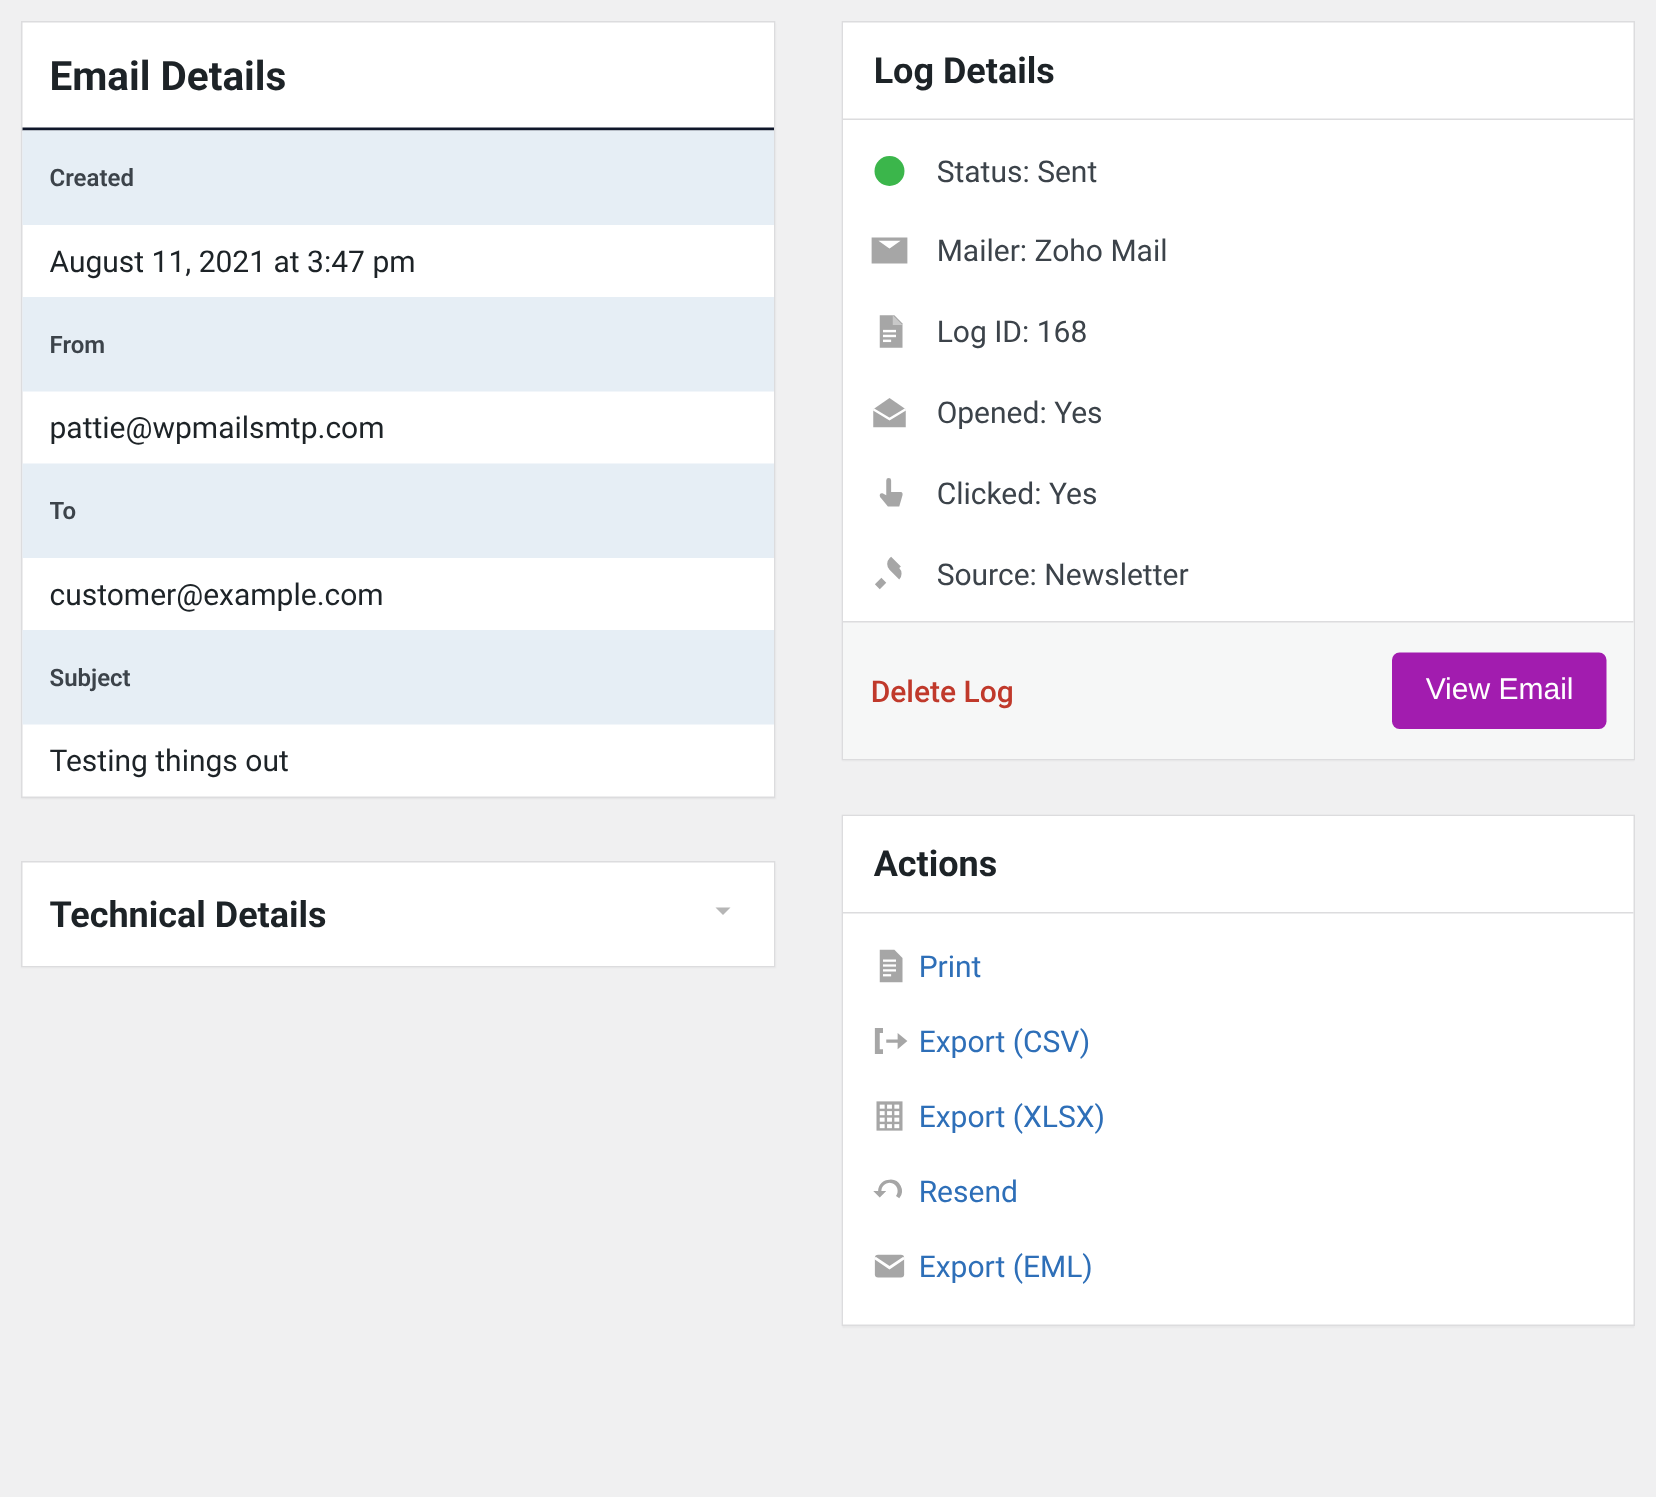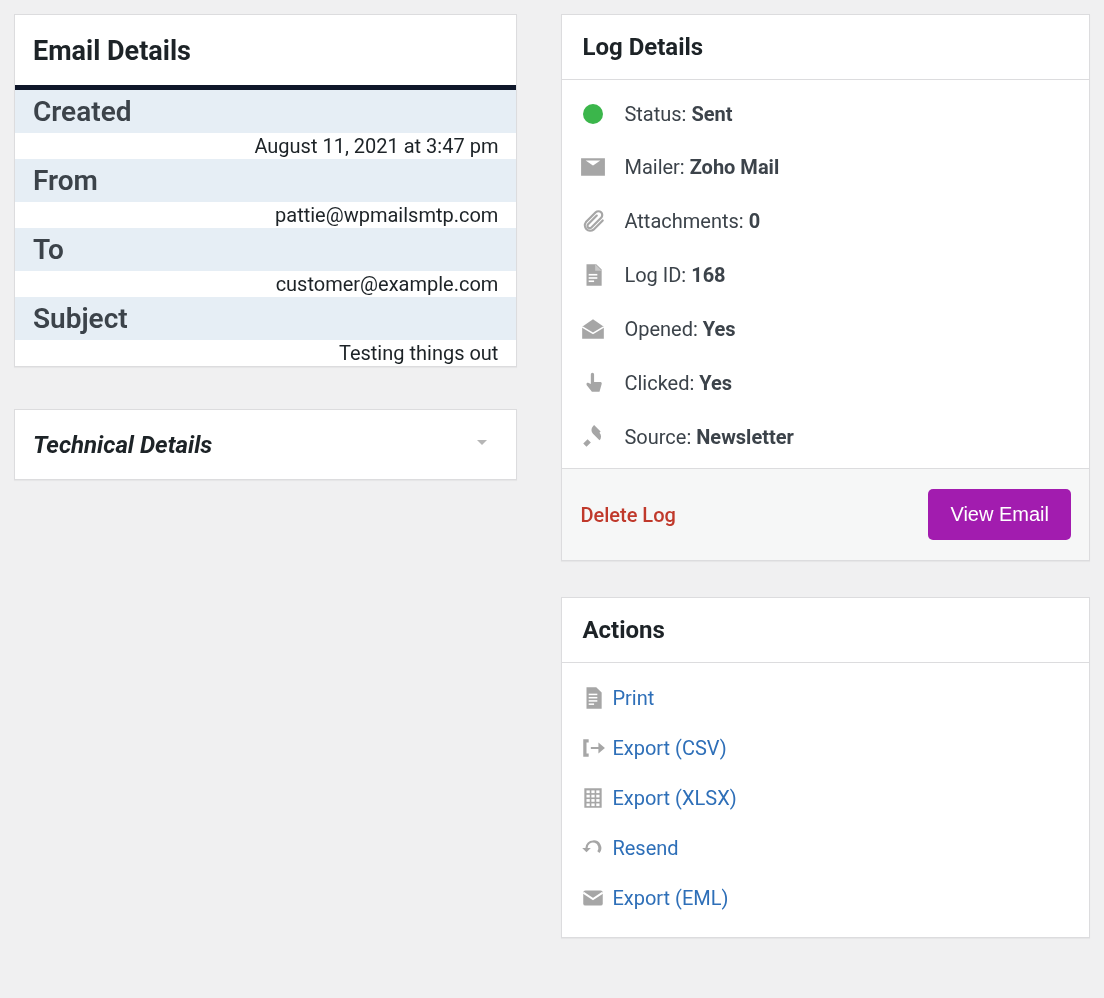--- a/index.html
+++ b/index.html
@@ -16,47 +16,45 @@
   .card {
     background: #fff;
     border: 1px solid #dcdcde;
     box-shadow: 0 1px 1px rgba(0,0,0,0.04);
     margin-bottom: 42px;
   }
   .card-title {
     font-size: 27px;
     font-weight: 700;
     padding: 20px 18px 18px 18px;
-    border-bottom: 5px solid #0f172a;
+    border-bottom: 2px solid #0f172a;
     color: #1d2327;
   }
   .kv-label {
     background: #e6eef5;
-    padding: 5px 18px;
+    padding: 22px 18px;
     font-weight: 600;
     color: #3c434a;
-    font-size: 28px;
+    font-size: 16px;
   }
   .kv-value {
-    padding: 1px 18px;
+    padding: 12px 18px;
     font-size: 20px;
     color: #1d2327;
-    text-align: right;
   }
   .collapsible {
     display: flex;
     justify-content: space-between;
     align-items: center;
     cursor: pointer;
     padding: 20px 22px 20px 18px;
   }
   .collapsible-title {
     font-size: 24px;
     font-weight: 700;
-    font-style: italic;
   }
   .chev { color: #b6b6b6; }
 
   .panel {
     background: #fff;
     border: 1px solid #dcdcde;
     box-shadow: 0 1px 1px rgba(0,0,0,0.04);
     margin-bottom: 36px;
   }
   .panel-title {
@@ -74,21 +72,21 @@
     padding: 14px 10px;
     font-size: 20px;
   }
   .logrow .ic {
     width: 26px;
     display: flex;
     justify-content: center;
     color: #a6a6a6;
   }
   .logrow .txt { color: #3c434a; font-weight: 400; }
-  .logrow .txt b { font-weight: 700; margin-top: 40px; }
+  .logrow .txt b { font-weight: 400; margin-top: 40px; }
   .status-dot {
     width: 20px; height: 20px; border-radius: 50%;
     background: #3bb64b;
   }
   .panel-footer {
     display: flex;
     justify-content: space-between;
     align-items: center;
     padding: 20px 18px;
     border-top: 1px solid #dcdcde;
@@ -184,28 +182,20 @@
         </div>
         <div class="logrow">
           <span class="ic">
               <svg class="i-lg" viewBox="0 0 24 24">
                 <path d="M2 5h20v14H2z M2 5l10 7L22 5" fill="none" stroke="currentColor" stroke-width="2"></path>
                 <path d="M2 5h20v14H2z" fill="currentColor" opacity="0"></path>
                 <path d="M2 5l10 7 10-7v14H2z" fill="currentColor"></path>
               </svg>
             </span>
           <span class="txt"><span>Mailer:</span> <b>Zoho Mail</b></span>
-        </div>
-        <div class="logrow">
-          <span class="ic">
-              <svg class="i-lg" viewBox="0 0 24 24">
-                <path d="M21 11.5l-8.5 8.5a5 5 0 01-7-7l9-9a3.5 3.5 0 015 5l-9 9a2 2 0 01-3-3l8-8" fill="none" stroke="currentColor" stroke-width="2" stroke-linecap="round"></path>
-              </svg>
-            </span>
-          <span class="txt"><span>Attachments:</span> <b>0</b></span>
         </div>
         <div class="logrow">
           <span class="ic">
               <svg class="i-lg" viewBox="0 0 24 24">
                 <path d="M6 2h9l5 5v15H6z" fill="currentColor"></path>
                 <path d="M14 2v6h6" fill="#fff" opacity="0.4"></path>
                 <rect x="8" y="11" width="8" height="1.5" fill="#fff"></rect>
                 <rect x="8" y="14" width="8" height="1.5" fill="#fff"></rect>
                 <rect x="8" y="17" width="5" height="1.5" fill="#fff"></rect>
               </svg>

